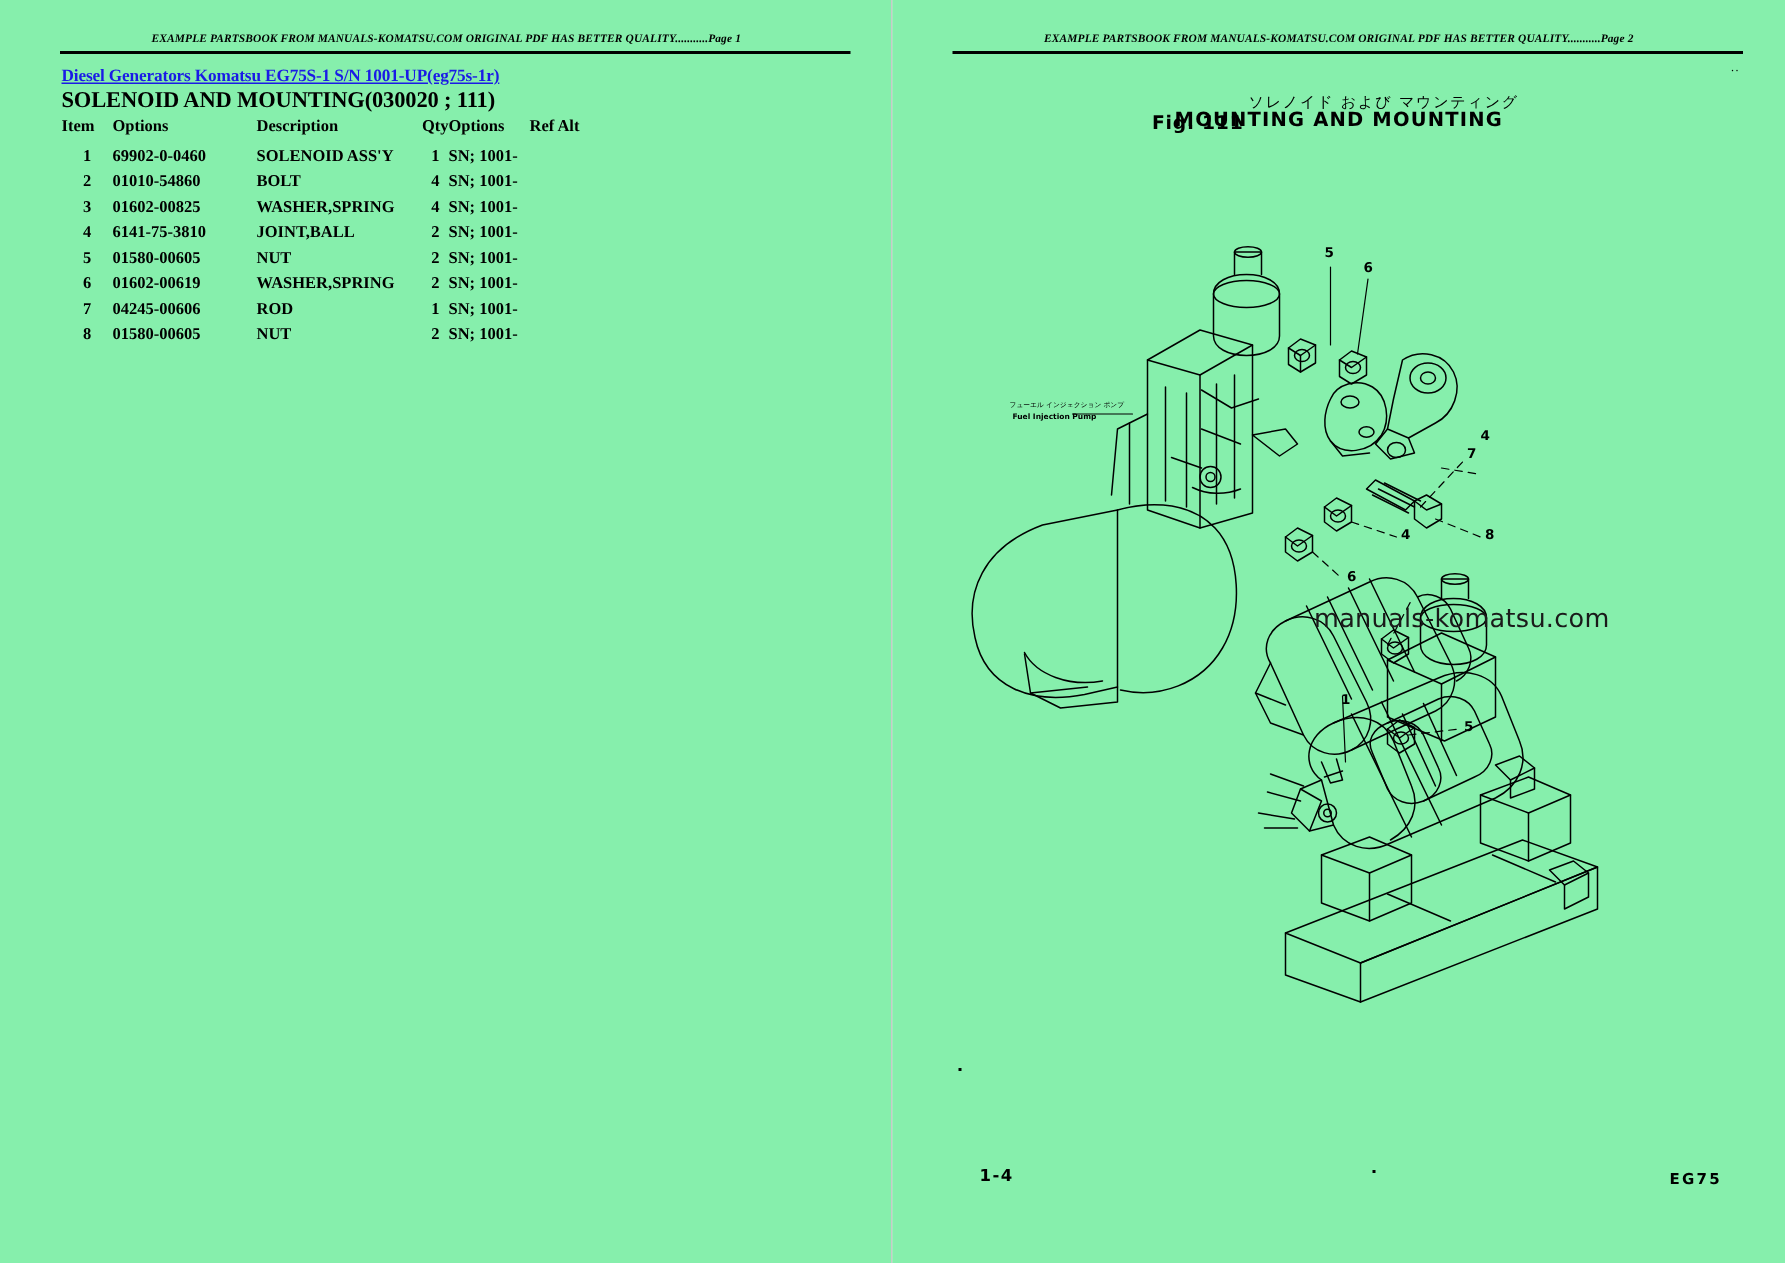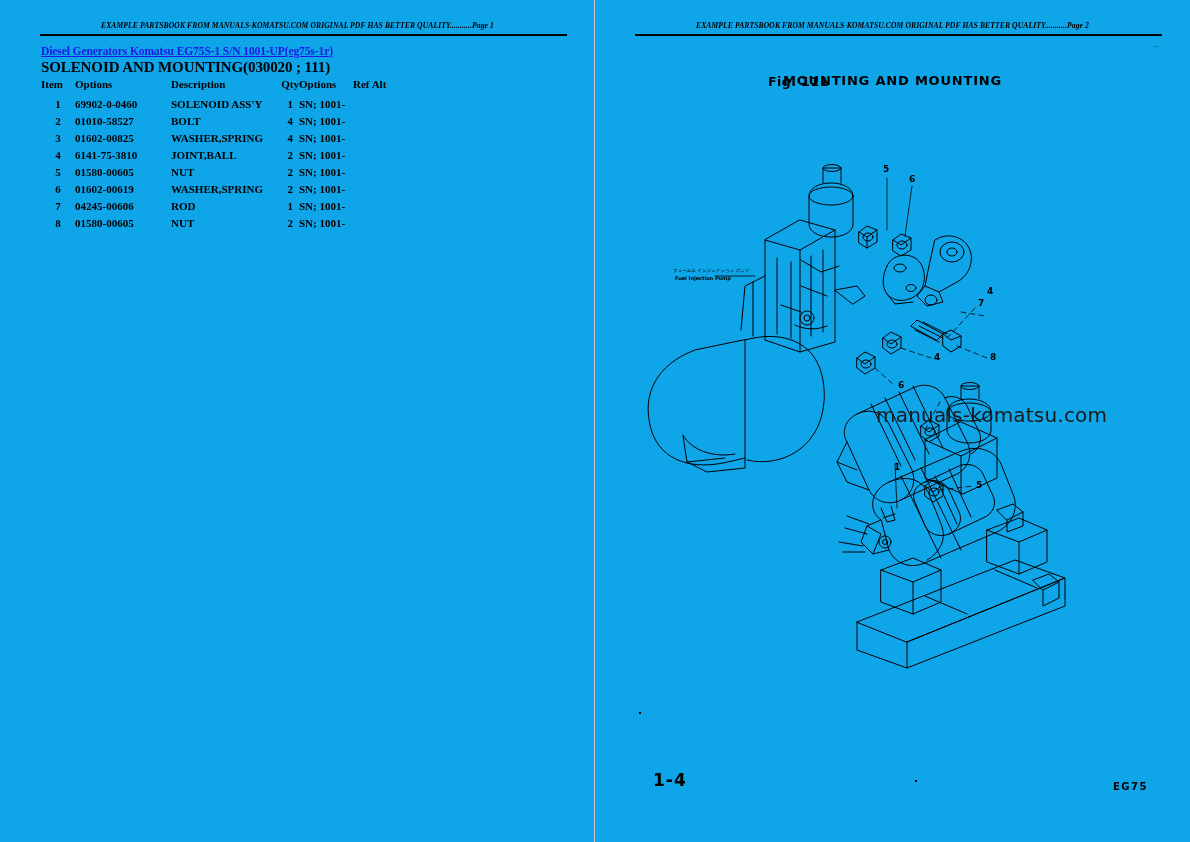--- a/index.html
+++ b/index.html
@@ -12,21 +12,21 @@
     position: relative;
     font-family: "Liberation Serif", serif;
     overflow: hidden;
   }
 
   
   .page {
     position: absolute;
     top: 0;
     height: 842px;
-    background: #0ea5e9;
+    background: #86efac;
   }
   .page-left  { left: 0;    width: 595px; }
   .page-right { left: 595px; width: 595px; }
   .page-divider {
     position: absolute;
     left: 594px; top: 0;
     width: 1px; height: 842px;
     background: #c9c9c9;
   }
 
@@ -141,21 +141,21 @@
     font-size: 8px;
     letter-spacing: 1px;
     color: #000;
   }
 
   
   .foot-left {
     position: absolute;
     left: 58px; bottom: 52px;
     font-family: "DejaVu Sans", sans-serif;
-    font-size: 17px;
+    font-size: 11px;
     font-weight: bold;
     letter-spacing: 1px;
     color: #000;
   }
   .foot-right {
     position: absolute;
     right: 42px; bottom: 50px;
     font-family: "DejaVu Sans", sans-serif;
     font-size: 10px;
     font-weight: bold;
@@ -180,21 +180,21 @@
     position: absolute;
     left: 0; top: 90px;
     width: 595px; height: 660px;
   }
   .illus svg { display: block; }
 
   .watermark-img {
     position: absolute;
     left: 281px; top: 313px;
     font-family: "DejaVu Sans", sans-serif;
-    font-size: 20px;
+    font-size: 17px;
     color: #1a1a1a;
     letter-spacing: 0.2px;
     white-space: nowrap;
   }
 
   .callout {
     position: absolute;
     font-family: "DejaVu Sans", sans-serif;
     font-size: 9px;
     font-weight: bold;
@@ -244,21 +244,21 @@
       <tr>
         <td class="col-item">1</td>
         <td class="col-part">69902-0-0460</td>
         <td class="col-desc">SOLENOID ASS'Y</td>
         <td class="col-qty">1</td>
         <td class="col-opt">SN; 1001-</td>
         <td class="col-ref"></td>
       </tr>
       <tr>
         <td class="col-item">2</td>
-        <td class="col-part">01010-58527</td>
+        <td class="col-part">01010-54860</td>
         <td class="col-desc">BOLT</td>
         <td class="col-qty">4</td>
         <td class="col-opt">SN; 1001-</td>
         <td class="col-ref"></td>
       </tr>
       <tr>
         <td class="col-item">3</td>
         <td class="col-part">01602-00825</td>
         <td class="col-desc">WASHER,SPRING</td>
         <td class="col-qty">4</td>
@@ -311,20 +311,21 @@
 
 <div class="page-divider"></div>
 
 <div class="page page-right">
 
   <div class="wm-header">EXAMPLE PARTSBOOK FROM MANUALS-KOMATSU.COM ORIGINAL PDF HAS BETTER QUALITY...........Page 2</div>
   <div class="wm-rule"></div>
 
   <div class="dots-mark">..</div>
 
+  <div class="fig-jp">ソレノイド および マウンティング</div>
   <div class="fig-no">Fig. 111</div>
   <div class="fig-en">MOUNTING AND MOUNTING</div>
 
   <div class="illus">
     <svg width="595" height="660" viewBox="0 0 595 660" xmlns="http://www.w3.org/2000/svg">
       <g fill="none" stroke="#000" stroke-width="1" stroke-linejoin="round" stroke-linecap="round">
 
         <path d="M100 260 C60 275 48 305 55 335 C62 368 92 380 128 373 L150 368
                  L150 250 Z"></path>
         <path d="M150 250 C175 243 200 246 215 262 C232 280 234 318 220 342

